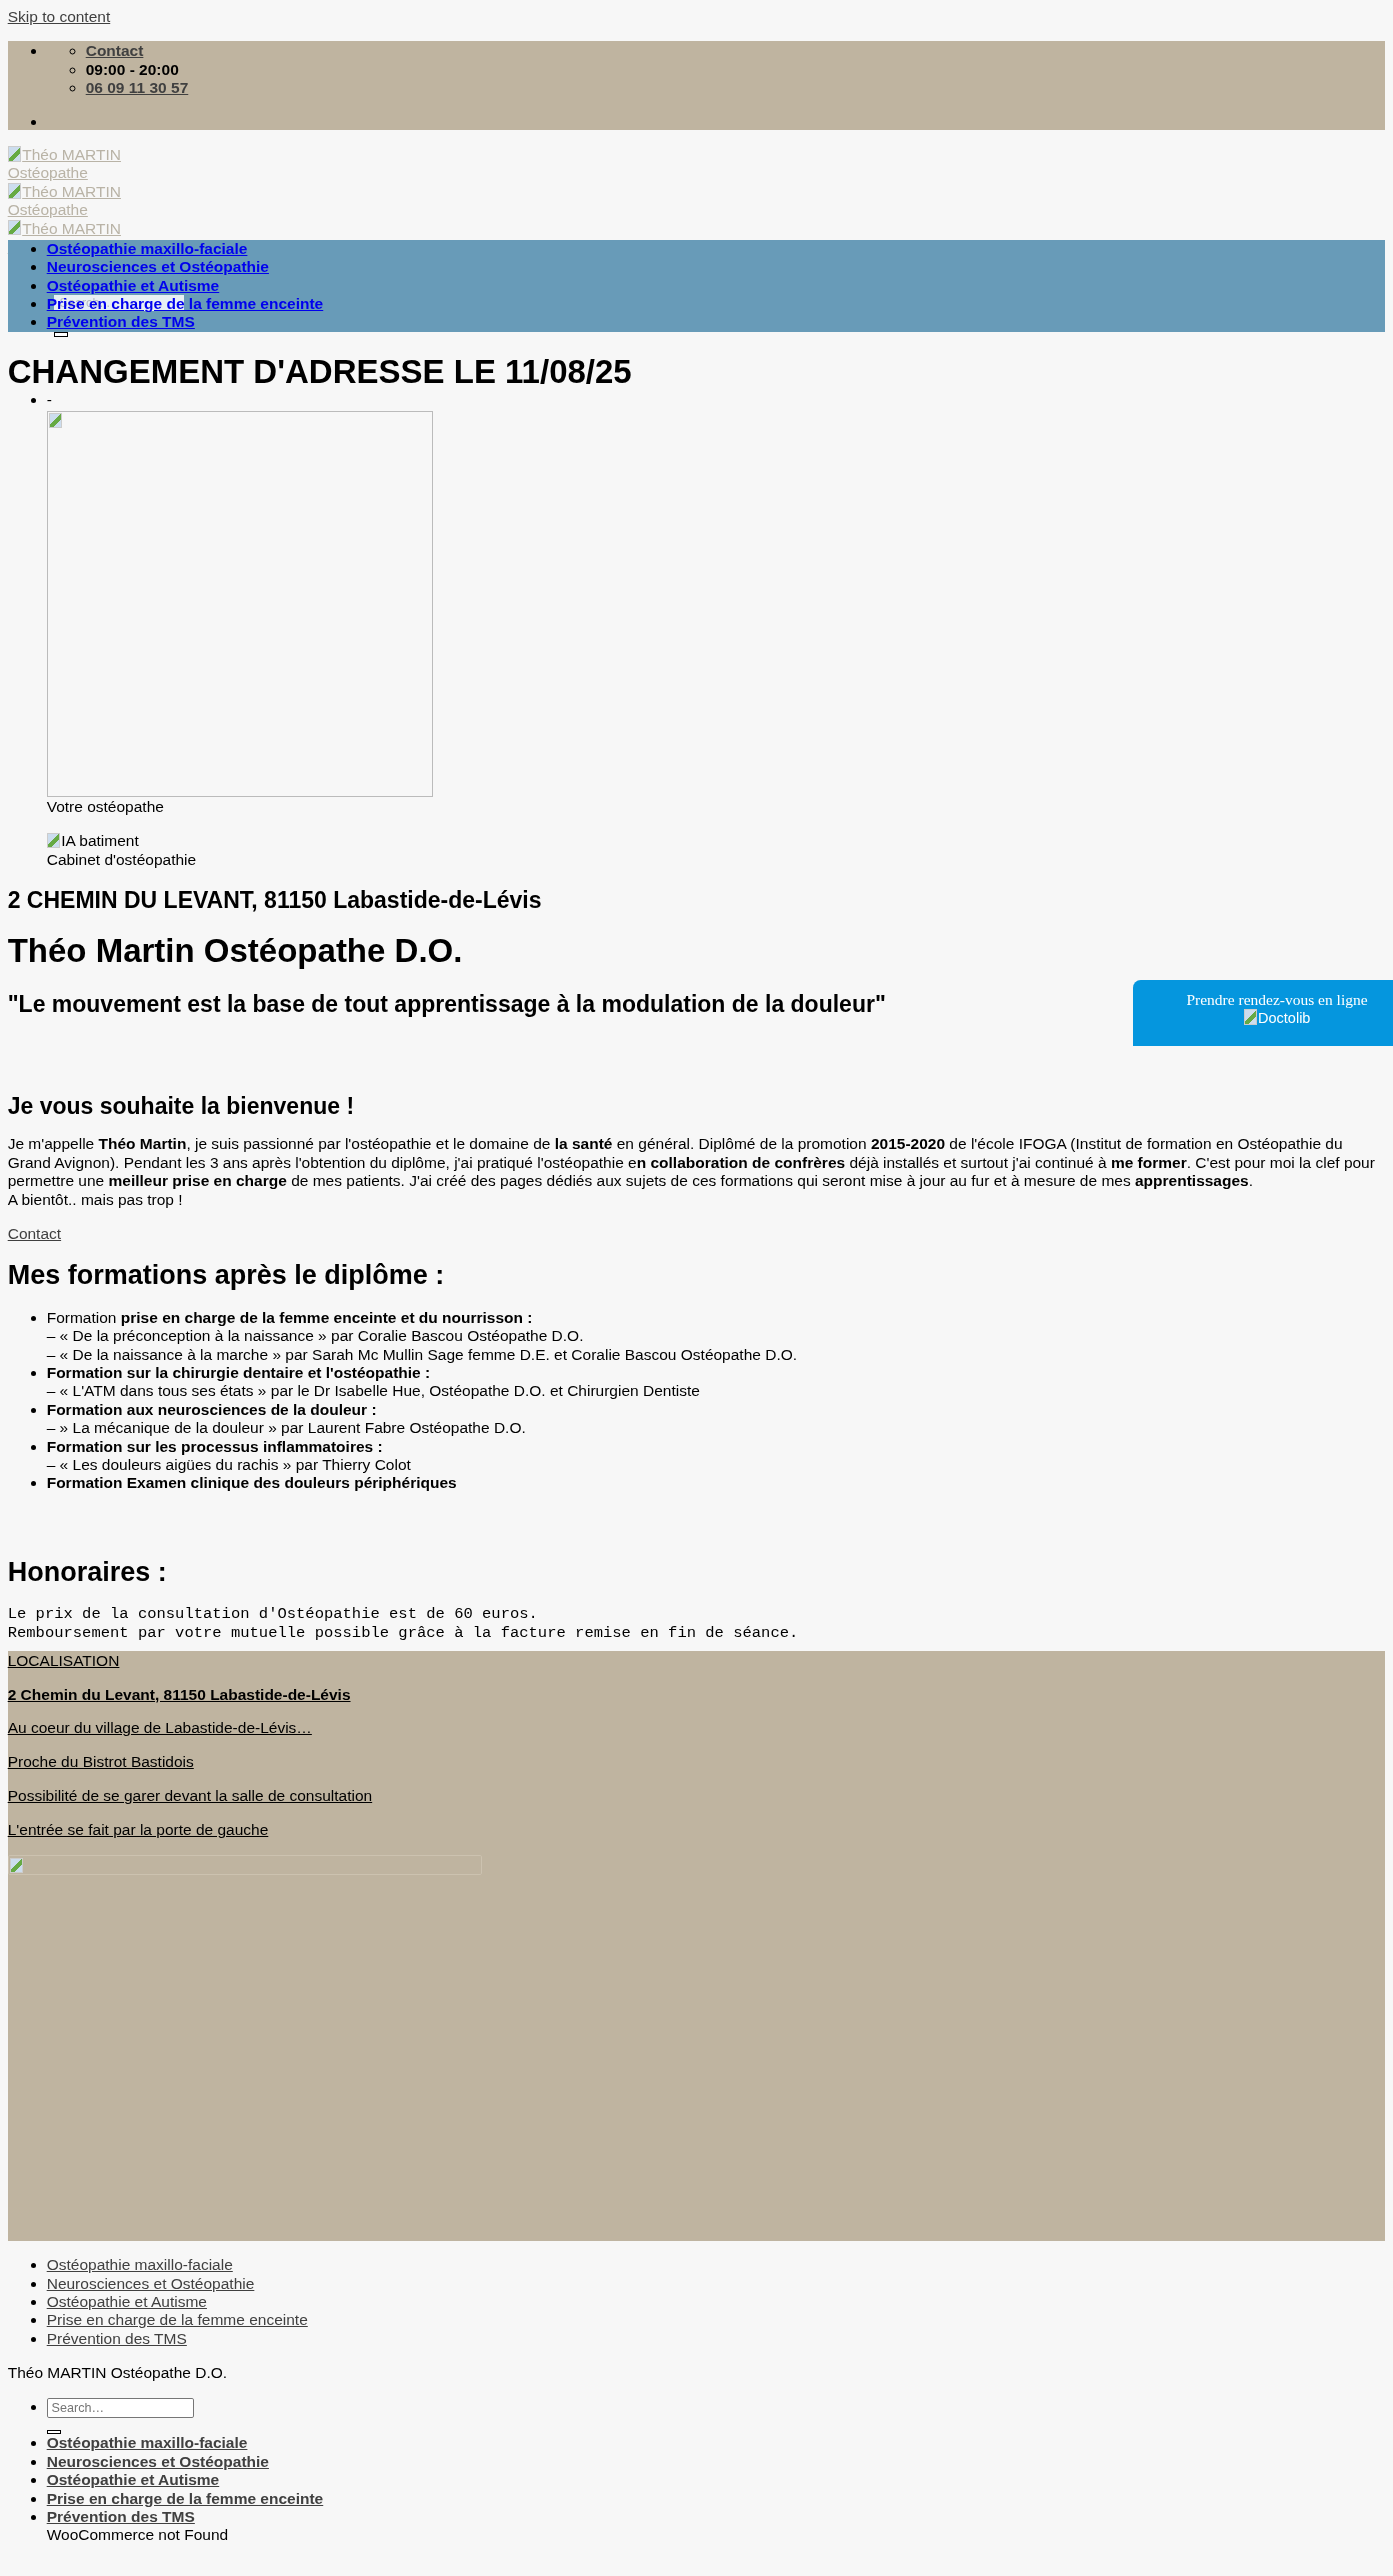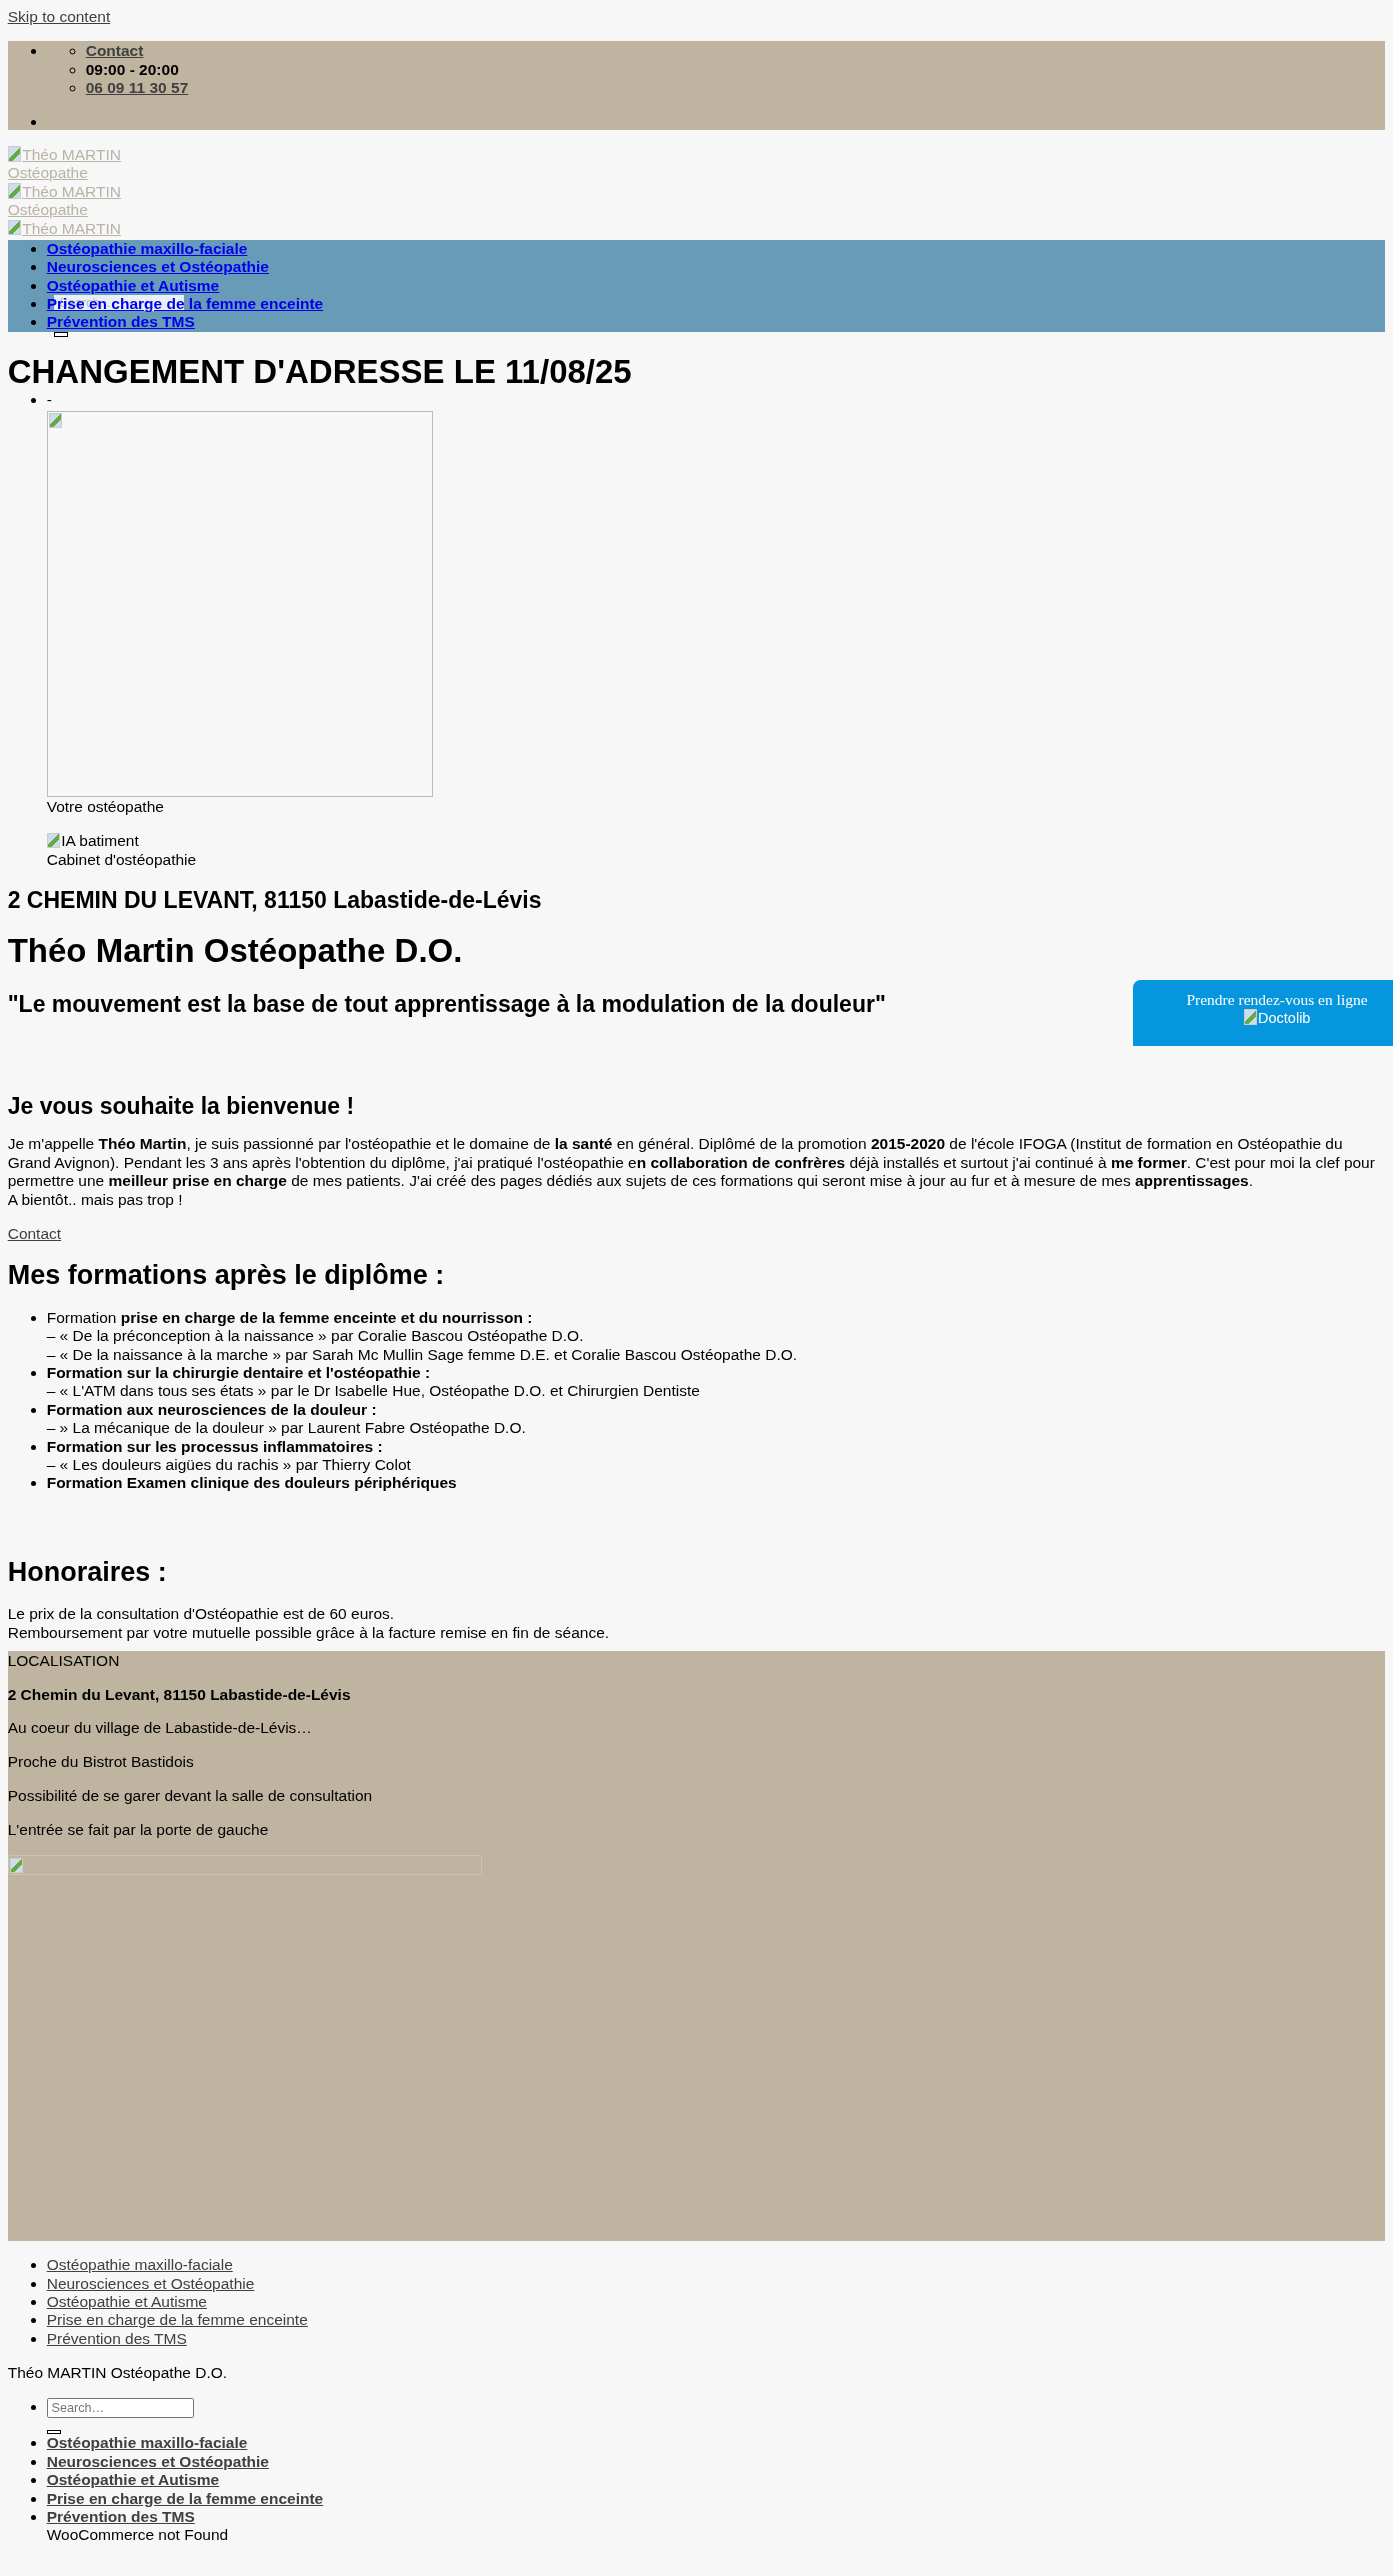--- a/index.html
+++ b/index.html
@@ -86,24 +86,24 @@
 
     h2.welcome { font-size: 23px; line-height: 27px; margin: 75px 0 0 0; font-weight: bold; }
     p.intro { margin: 15.5px 0 0 0; line-height: 18.4px; }
     p.contact-link { margin: 15.5px 0 0 0; }
 
     h2.formations { font-size: 27px; line-height: 27px; margin: 19.4px 0 0 0; font-weight: bold; }
     ul.form-list { margin: 19.4px 0 0 0; padding-left: 39px; list-style: disc; }
     ul.form-list li { line-height: 18.4px; }
 
     h2.honoraires { font-size: 27px; line-height: 27px; margin: 66px 0 0 0; font-weight: bold; }
-    p.honor { margin: 19.4px 0 0 0; }
+    p.honor { margin: 19.4px 0 0 0; font-family: Liberation Mono, monospace; }
 
     .location {
-      background: #bfb4a0; margin-top: 8.7px; height: 590px; position: relative;
+      background: #bfb4a0; margin-top: 8.7px; height: 590px; position: relative; text-decoration: underline;
     }
     .location p { margin: 0 0 15.5px 0; }
     .location .loc-title { padding-top: 1px; margin-bottom: 15.5px; }
     .map-img {
       width: 474px; height: 20.3px; border: 1px solid #ccc2b0; box-sizing: border-box;
       border-radius: 1.9px; padding: 1px;
     }
 
     ul.footer-links { margin: 15.5px 0 0 0; padding-left: 39px; list-style: disc; }
     ul.footer-links li { line-height: 18.4px; }

